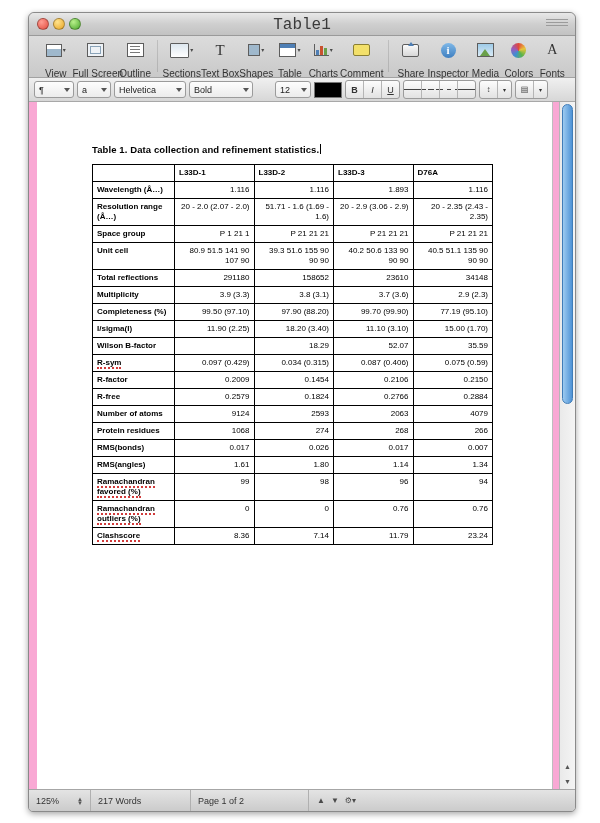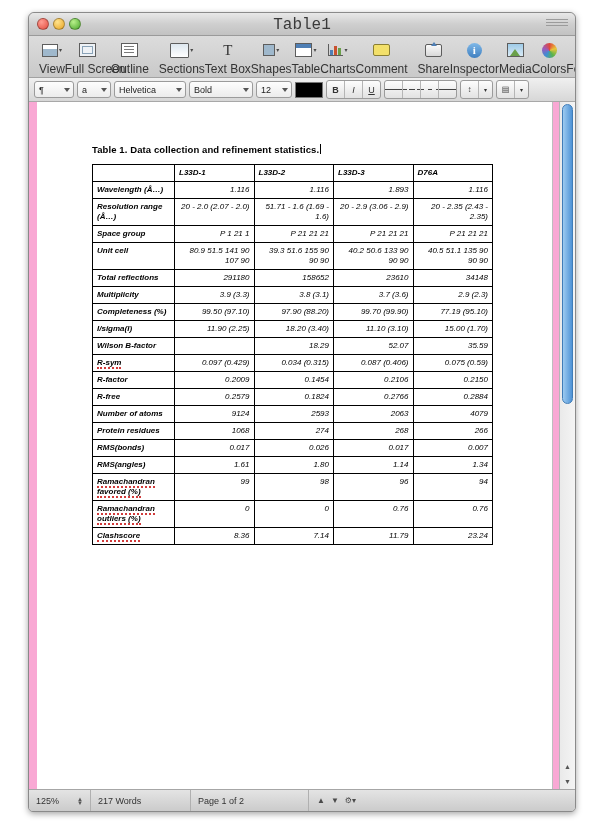--- a/index.html
+++ b/index.html
@@ -96,21 +96,21 @@
   .tb-item.wide { width: 52px; }
   .tb-glyph {
     height: 20px;
     display: flex;
     align-items: center;
     justify-content: center;
     font-size: 15px;
     line-height: 1;
     color: #4a4a4a;
   }
-  .tb-label { margin-top: 2px; display:block; white-space: nowrap; font-size: 12px; }
+  .tb-label { margin-top: 8px; display:block; white-space: nowrap; font-size: 10px; }
   .tb-sep {
     width: 1px;
     height: 32px;
     background: rgba(0,0,0,0.12);
     margin: 2px 5px 0;
   }
   .tb-spacer { flex: 1; }
 
   .glyph-box {
     width: 17px; height: 13px;
@@ -305,21 +305,20 @@
     background: #000;
     vertical-align: -1px;
     margin-left: 1px;
   }
   table.stats {
     border-collapse: collapse;
     width: 400px;
     table-layout: fixed;
     font-size: 8px;
     color: #000;
-    font-style: italic;
   }
   table.stats th, table.stats td {
     border: 1px solid #000;
     padding: 3px 4px;
     vertical-align: top;
     line-height: 1.25;
   }
   table.stats th {
     font-weight: bold;
     text-align: left;
@@ -491,21 +490,21 @@
     </div>
     <div class="fb-select" style="width:34px;">
       <span>a</span>
     </div>
     <div class="fb-select" style="width:72px;">
       <span>Helvetica</span>
     </div>
     <div class="fb-select" style="width:64px;">
       <span>Bold</span>
     </div>
-    <div class="fb-select" style="width:36px;">
+    <div class="fb-select" style="width:36px;margin-left:19px;">
       <span>12</span>
     </div>
     <div class="fb-swatch"></div>
     <div class="fb-group">
       <div class="seg" style="font-weight:bold;">B</div>
       <div class="seg" style="font-style:italic;">I</div>
       <div class="seg" style="text-decoration:underline;">U</div>
     </div>
     <div class="fb-group">
       <div class="seg align-bars">

